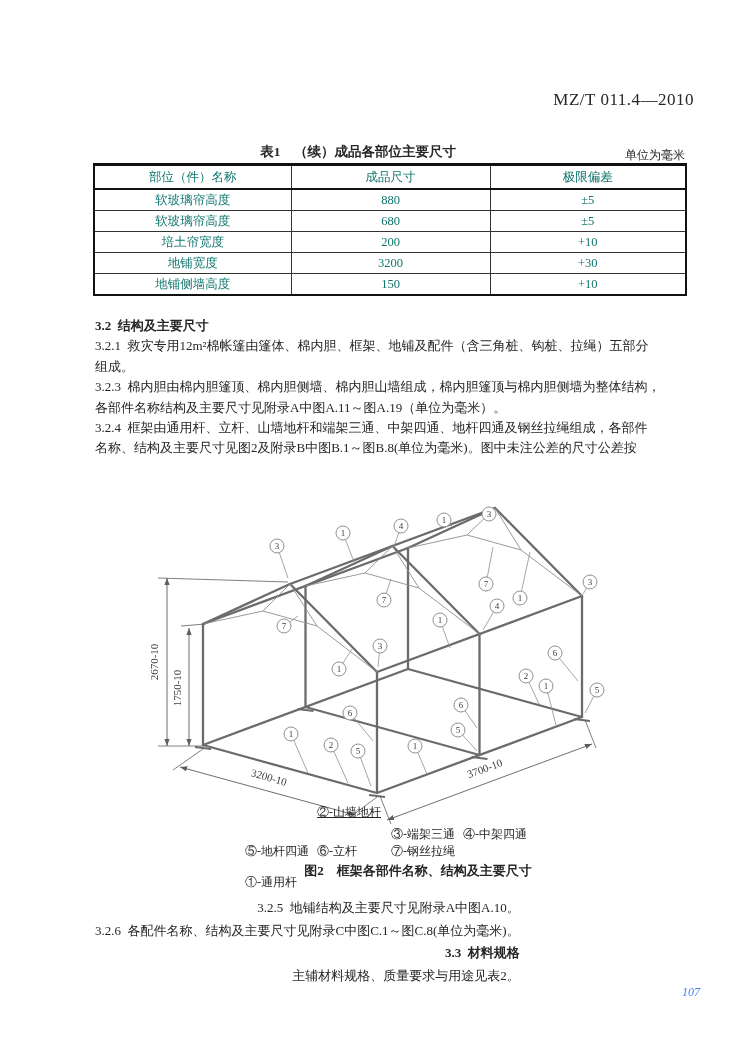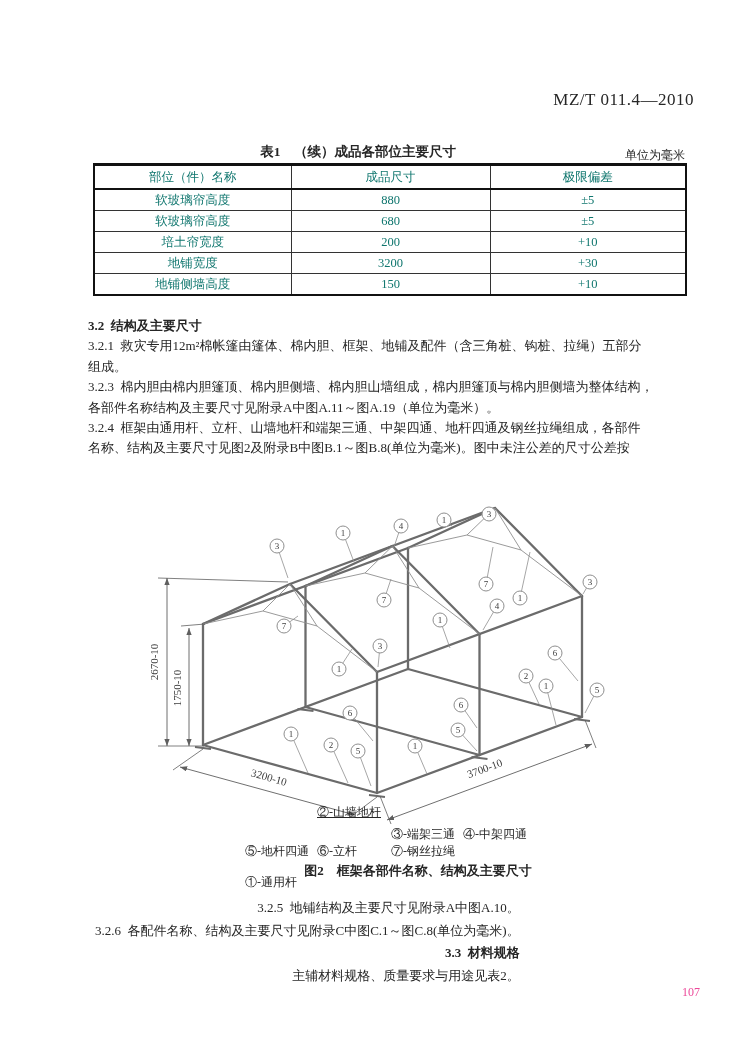--- a/index.html
+++ b/index.html
@@ -17,29 +17,29 @@
     border-collapse:collapse;table-layout:fixed;
     border:2px solid #111;border-top:3px solid #111;border-bottom:2.5px solid #111;
     font-size:12.5px;
   }
   table.t1 th,table.t1 td{
     border:1px solid #333;text-align:center;vertical-align:middle;
     padding:0;font-weight:normal;color:#0f766e;
   }
   table.t1 th{height:22px;border-bottom:2px solid #111;}
   table.t1 td{height:20px;}
-  .bodytext{left:88px;top:316px;font-size:13px;line-height:20.4px;}
+  .bodytext{left:95px;top:316px;font-size:13px;line-height:20.4px;}
   .bodytext div{white-space:pre;}
   .bodytext2{left:95px;top:897px;font-size:13px;line-height:22.5px;text-align:right;}
   .bodytext2 div{white-space:pre;}
   .bold{font-weight:bold;}
   .indent{padding-left:27px;}
   .legend-item{position:absolute;font-size:12px;white-space:pre;}
   .fig-caption{top:862px;left:418px;transform:translateX(-50%);font-size:13px;font-weight:bold;white-space:pre;}
-  .pageno{top:985px;right:50px;font-size:12px;color:#ec4899;}
+  .pageno{top:985px;right:50px;font-size:12px;color:#3b82f6;font-style:italic;}
   svg.diagram{position:absolute;left:140px;top:500px;}
   .mem{stroke:#6b6b6b;stroke-width:2.3;fill:none;stroke-linecap:round;stroke-linejoin:round;}
   .foot{stroke:#6b6b6b;stroke-width:2;fill:none;}
   .rope{stroke:#8f8f8f;stroke-width:.9;fill:none;}
   .dim{stroke:#5f5f5f;stroke-width:.9;fill:none;}
   .ext{stroke:#5f5f5f;stroke-width:.8;fill:none;}
   .ld{stroke:#8f8f8f;stroke-width:.8;}
   .co circle{fill:#fff;stroke:#8f8f8f;stroke-width:1;}
   .co text{font-family:"Liberation Serif",serif;font-size:9px;fill:#3c3c3c;text-anchor:middle;}
   .dimtxt{font-family:"Liberation Serif",serif;font-size:11px;fill:#3c3c3c;text-anchor:middle;}

